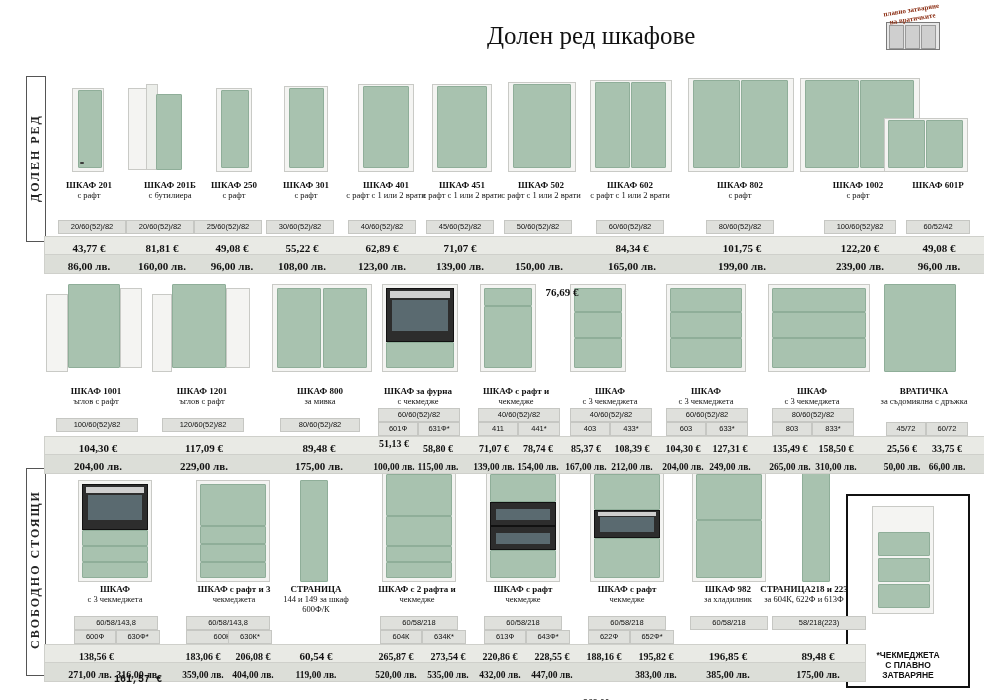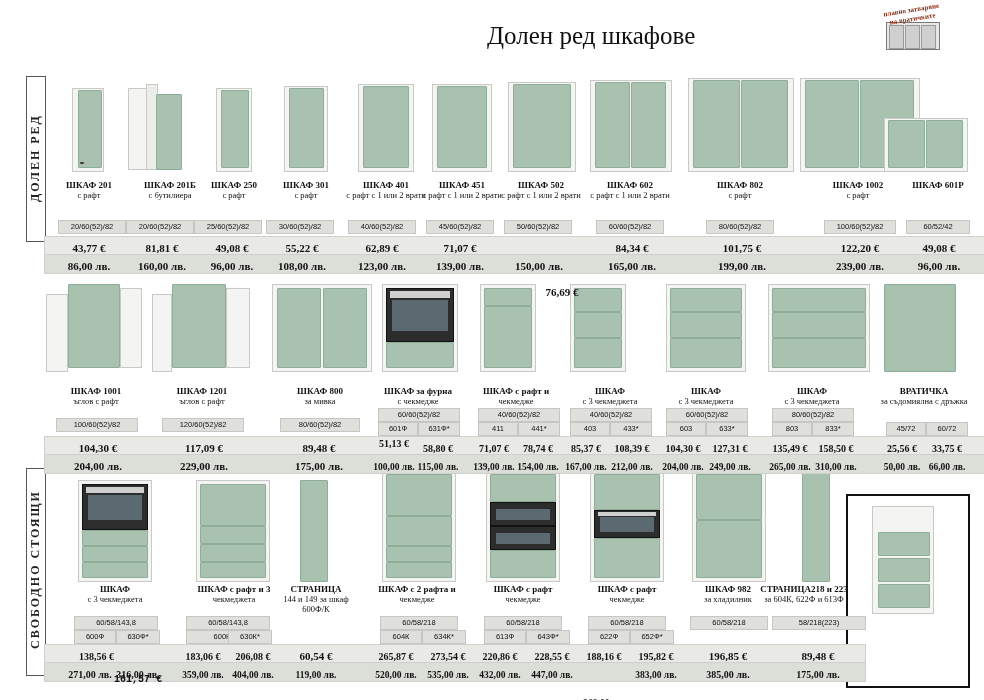--- a/index.html
+++ b/index.html
@@ -317,20 +317,25 @@
     <div class="door" style="left:0;top:0;width:26px;height:110px;"></div>
   </div>
 </div>
 
 <div class="notebox">
   <div class="cab" style="left:24px;top:10px;width:72px;height:110px;">
     <div class="carcass" style="left:0;top:0;width:60px;height:106px;"></div>
     <div class="door" style="left:6px;top:26px;width:50px;height:22px;"></div>
     <div class="door" style="left:6px;top:52px;width:50px;height:22px;"></div>
     <div class="door" style="left:6px;top:78px;width:50px;height:22px;"></div>
+  </div>
+  <div class="cap2">
+    <div>*ЧЕКМЕДЖЕТА</div>
+    <div>С ПЛАВНО</div>
+    <div>ЗАТВАРЯНЕ</div>
   </div>
 </div>
 
 <div class="cap" style="left:52px;top:180px;width:74px;"><b>ШКАФ 201</b><br><span>с рафт</span></div>
 <div class="cap" style="left:130px;top:180px;width:80px;"><b>ШКАФ 201Б</b><br><span>с бутилиера</span></div>
 <div class="cap" style="left:196px;top:180px;width:76px;"><b>ШКАФ 250</b><br><span>с рафт</span></div>
 <div class="cap" style="left:268px;top:180px;width:76px;"><b>ШКАФ 301</b><br><span>с рафт</span></div>
 <div class="cap" style="left:344px;top:180px;width:84px;"><b>ШКАФ 401</b><br><span>с рафт с 1 или 2 врати</span></div>
 <div class="cap" style="left:420px;top:180px;width:84px;"><b>ШКАФ 451</b><br><span>с рафт с 1 или 2 врати</span></div>
 <div class="cap" style="left:498px;top:180px;width:86px;"><b>ШКАФ 502</b><br><span>с рафт с 1 или 2 врати</span></div>

